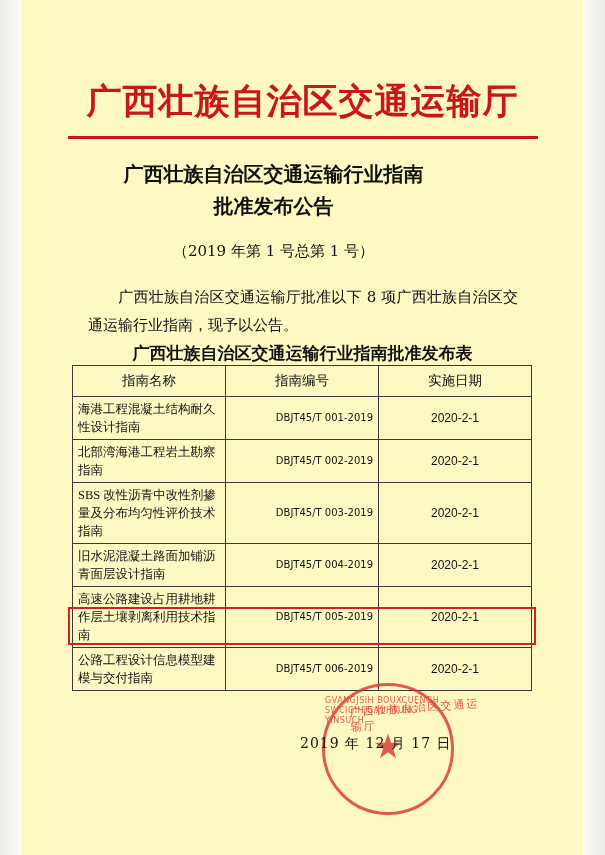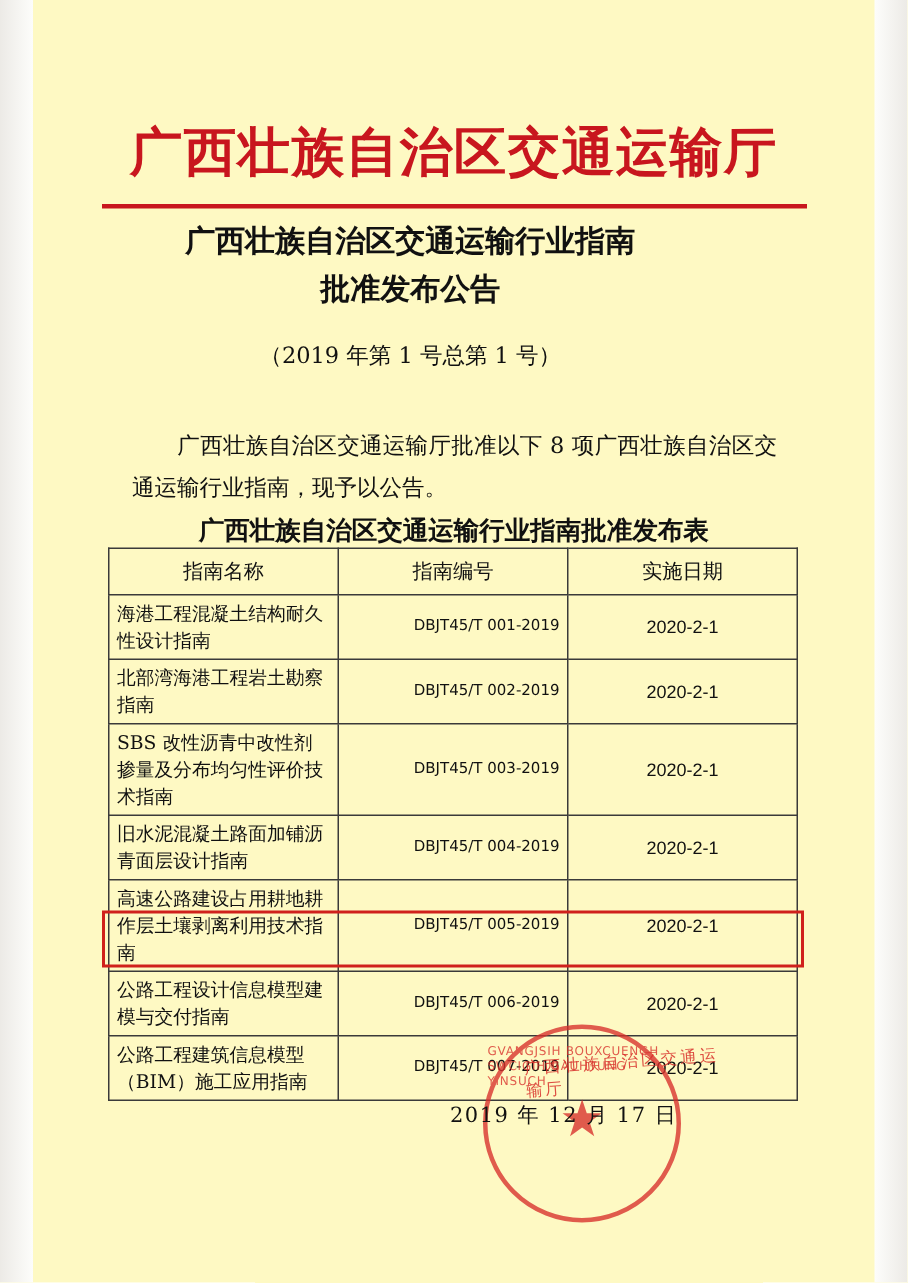--- a/index.html
+++ b/index.html
@@ -43,21 +43,21 @@
     left: 68px;
     top: 136px;
     width: 470px;
     height: 3px;
     background: #c8161e;
   }
   
   .title-block {
     position: absolute;
     left: 0;
-    top: 144px;
+    top: 158px;
     width: 547px;
     text-align: center;
   }
   .title-block .t1,
   .title-block .t2 {
     font-family: "DejaVu Serif", serif;
     font-weight: bold;
     font-size: 20px;
     line-height: 32px;
     color: #111;
@@ -107,20 +107,21 @@
     font-size: 12.5px;
     color: #111;
     table-layout: fixed;
   }
   table.guide th,
   table.guide td {
     border: 1px solid #3a3a3a;
     padding: 3px 5px;
     line-height: 18px;
     vertical-align: middle;
+    font-family: Liberation Serif, serif;
   }
   table.guide th {
     text-align: center;
     font-weight: normal;
     font-size: 13.5px;
     height: 24px;
   }
   table.guide td.name {
     text-align: left;
     width: 232px;
@@ -281,25 +282,20 @@
         <tr>
           <td class="name">高速公路建设占用耕地耕作层土壤剥离利用技术指南</td>
           <td class="code">DBJT45/T 005-2019</td>
           <td class="date">2020-2-1</td>
         </tr>
         <tr>
           <td class="name">公路工程设计信息模型建模与交付指南</td>
           <td class="code">DBJT45/T 006-2019</td>
           <td class="date">2020-2-1</td>
         </tr>
-        <tr>
-          <td class="name">公路工程建筑信息模型（BIM）施工应用指南</td>
-          <td class="code">DBJT45/T 007-2019</td>
-          <td class="date">2020-2-1</td>
-        </tr>
       </tbody>
     </table>
   </div>
 
   <div class="highlight-box"></div>
 
   <div class="seal">
     <div class="ring-text" style="padding-top:10px;line-height:10px;">GVANGJSIH BOUXCUENGH SWCIGIH GAUHTUNG YINSUCH</div>
     <div class="star">★</div>
     <div class="seal-bottom"></div>

